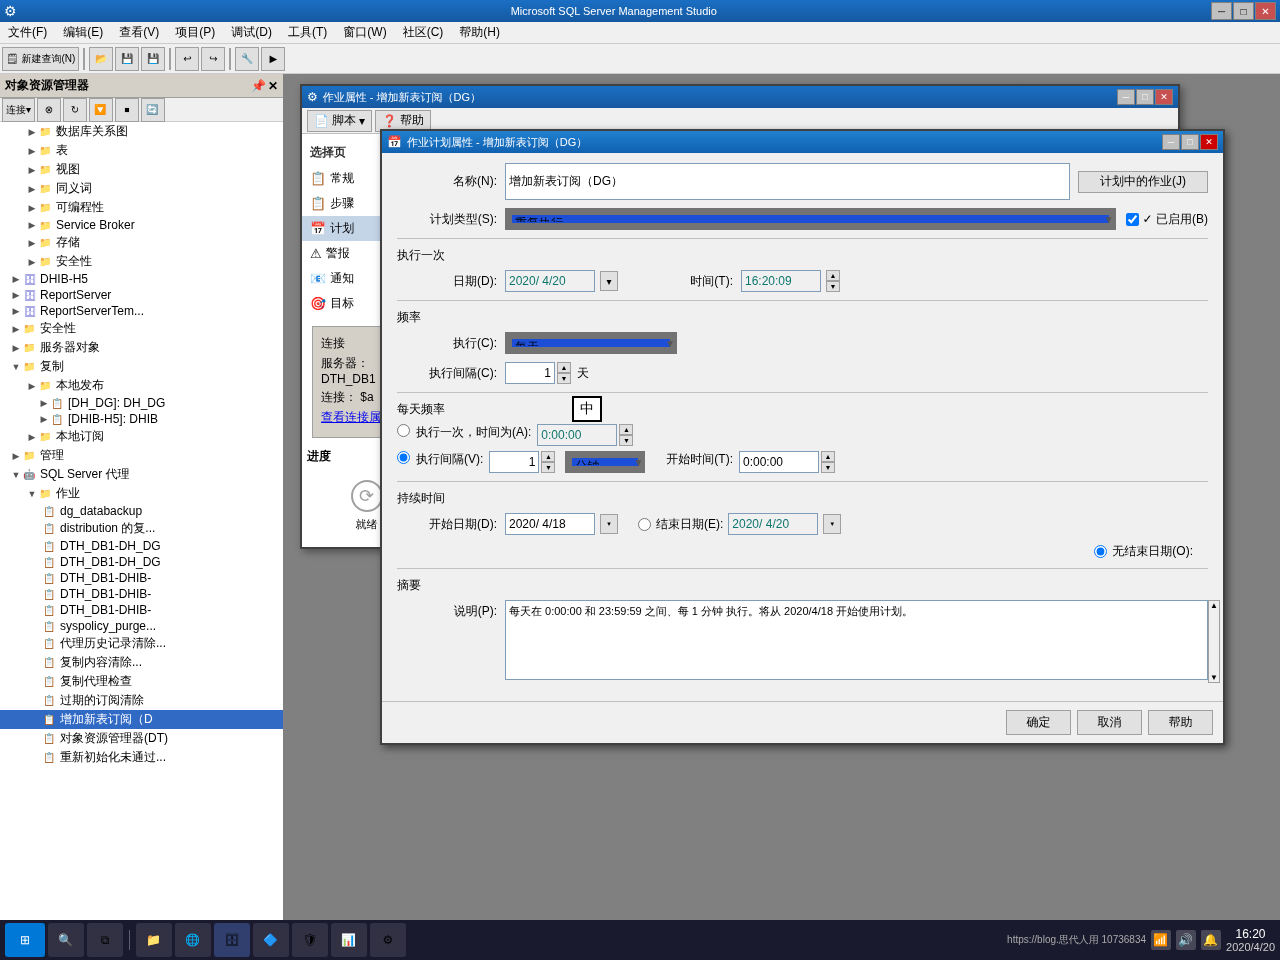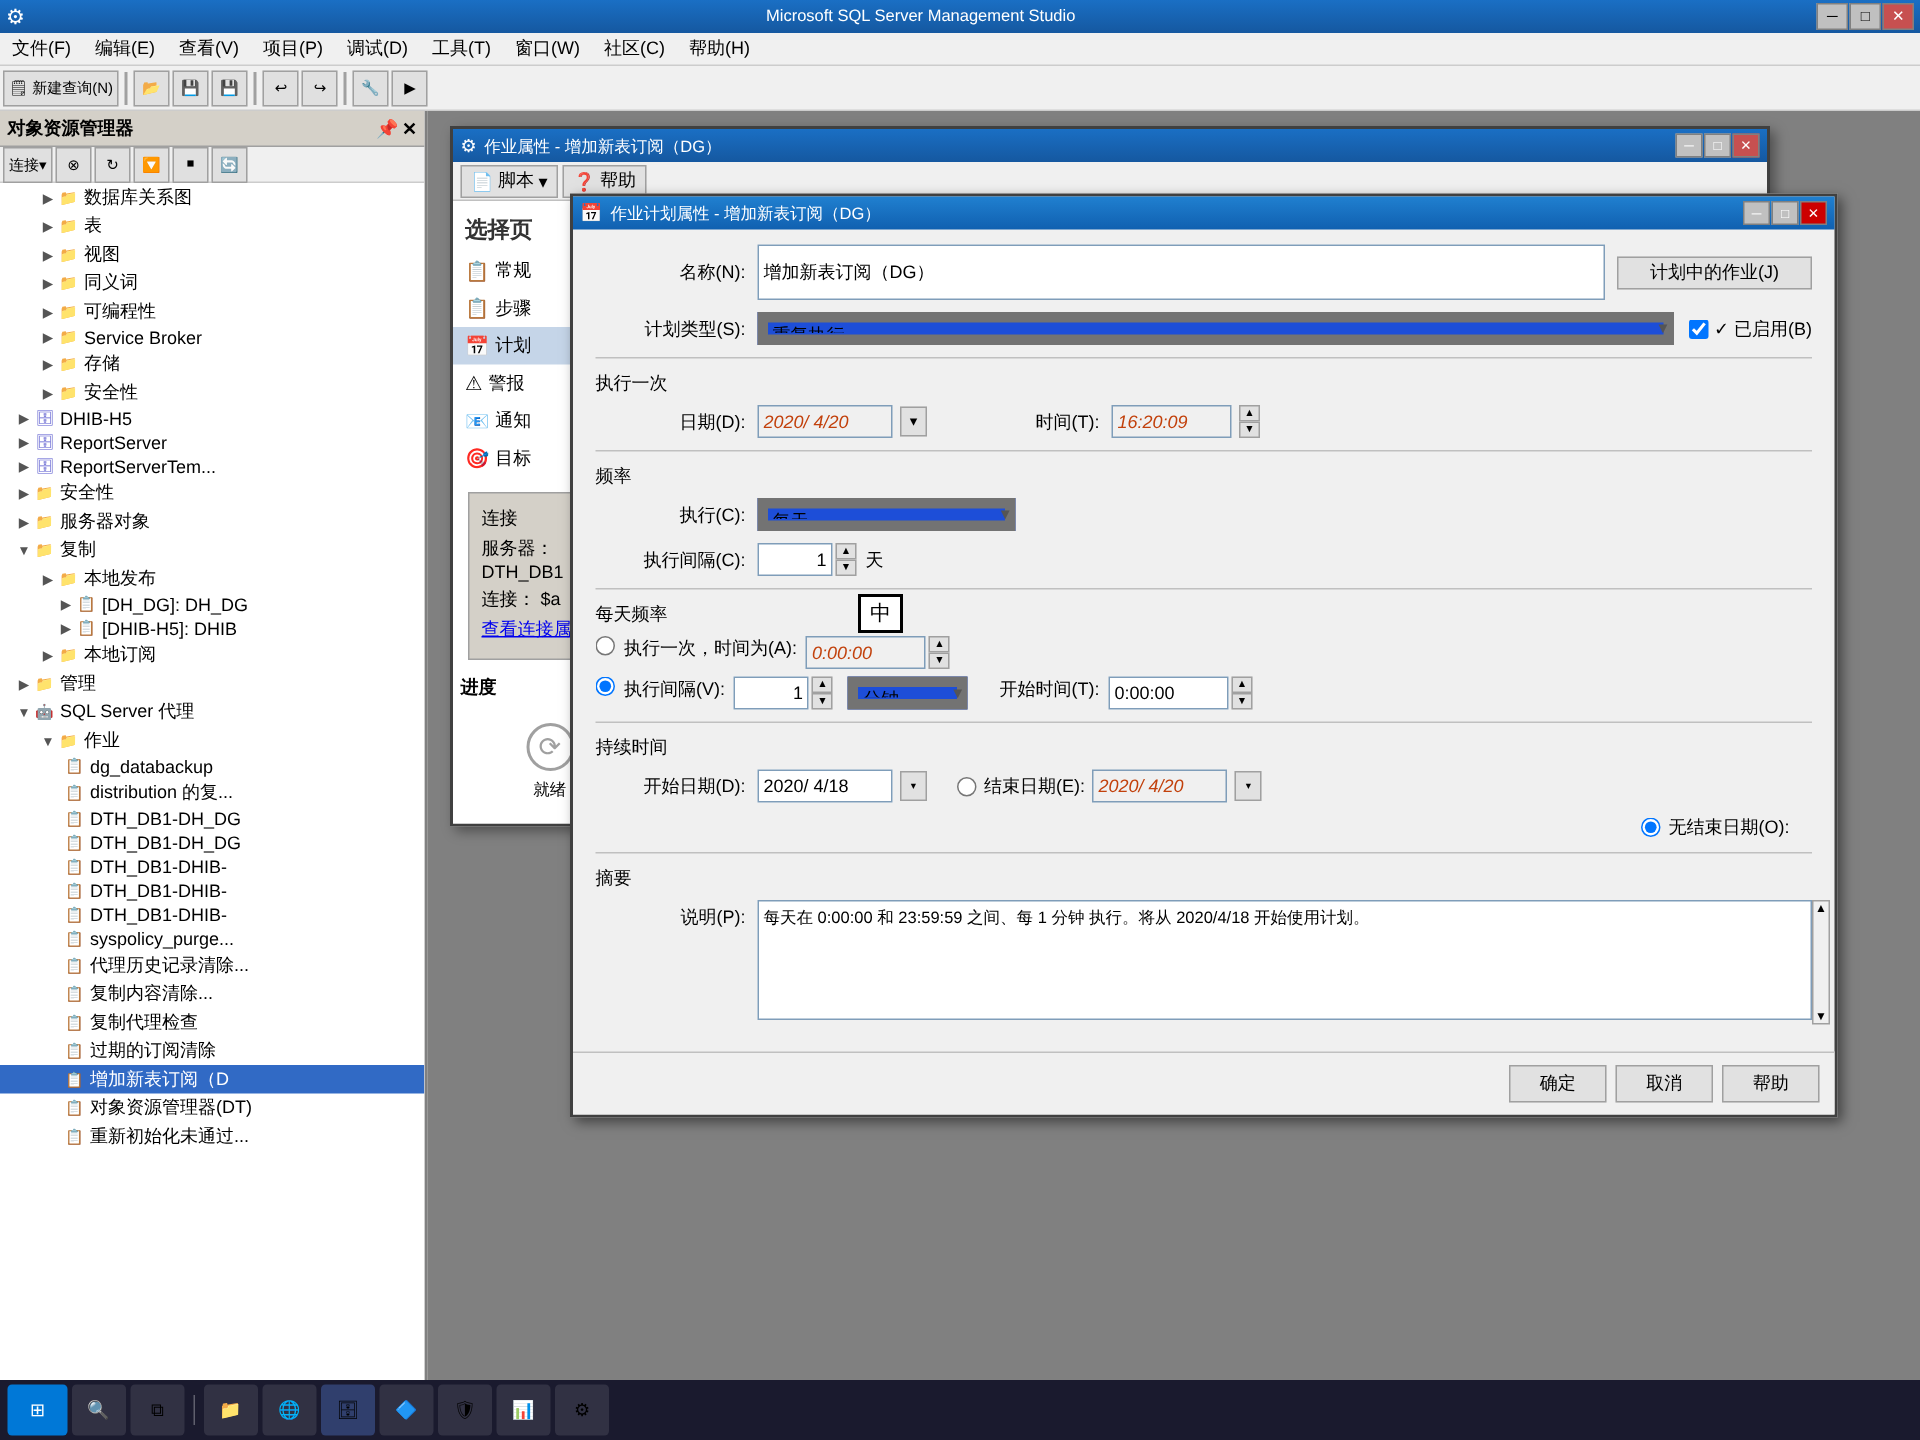--- a/index.html
+++ b/index.html
@@ -86,21 +86,21 @@
     .progress-icon { width: 32px; height: 32px; border: 2px solid #a0a0a0; border-radius: 50%; margin: 5px auto; display: flex; align-items: center; justify-content: center; font-size: 18px; color: #a0a0a0; }
     .progress-status { text-align: center; font-size: 11px; margin-top: 3px; }
 
     .radio-row { display: flex; align-items: flex-start; gap: 6px; margin-bottom: 5px; }
     .radio-input { margin: 0; }
     
     
     .zh-tooltip { position: absolute; background: white; border: 2px solid #000; padding: 2px 6px; font-size: 14px; z-index: 20; }
 
     
-    .disabled-input { background: #f0f0f0; color: #c2410c; font-style: italic; }
+    .disabled-input { background: #f0f0f0; color: #0f766e; }
     
     .select-wrapper { position: relative; display: flex; align-items: center; }
     .select-wrapper select { padding-right: 20px; }
     .select-arrow { position: absolute; right: 2px; pointer-events: none; font-size: 10px; color: #555; }
 
     
     .taskbar { position: absolute; bottom: 0; left: 0; right: 0; height: 40px; background: #1a1a2e; display: flex; align-items: center; padding: 0 5px; gap: 3px; }
     .taskbar-start { width: 40px; height: 34px; background: #0078d7; border-radius: 3px; display: flex; align-items: center; justify-content: center; color: white; font-size: 18px; cursor: pointer; }
     .taskbar-item { height: 34px; min-width: 36px; background: rgba(255,255,255,0.1); border-radius: 3px; display: flex; align-items: center; justify-content: center; cursor: pointer; padding: 0 4px; }
     .taskbar-sep { width: 1px; height: 20px; background: rgba(255,255,255,0.3); margin: 0 3px; }
@@ -394,21 +394,21 @@
           <span>▾</span>
         </div>
         <div class="dlg-tb-btn">
           <span>❓</span>
           <span>帮助</span>
         </div>
       </div>
       <div class="dlg1-body">
 
         <div class="dlg1-left">
-          <div style="font-size:15px;font-weight:bold;padding:5px 8px;color:#333;">选择页</div>
+          <div style="font-size:12px;font-weight:bold;padding:5px 8px;color:#333;">选择页</div>
           <div class="nav-item">
             <span style="font-size:13px;">📋</span>
             <span>常规</span>
           </div>
           <div class="nav-item">
             <span style="font-size:13px;">📋</span>
             <span>步骤</span>
           </div>
           <div class="nav-item" style="background:#c5d5e8;">
             <span style="font-size:13px;">📅</span>
@@ -670,13 +670,23 @@
   <div class="taskbar-item">
     <span>🛡</span>
   </div>
   <div class="taskbar-item">
     <span>📊</span>
   </div>
   <div class="taskbar-item">
     <span>⚙</span>
   </div>
 
+  <div class="taskbar-right">
+    <span style="font-size:10px;color:#aaa;">https://blog.思代人用 10736834</span>
+    <div class="taskbar-icon">📶</div>
+    <div class="taskbar-icon">🔊</div>
+    <div class="taskbar-icon">🔔</div>
+    <div class="taskbar-time">
+      <div style="font-size:12px;color:white;">16:20</div>
+      <div style="font-size:11px;color:#ccc;">2020/4/20</div>
+    </div>
+  </div>
 </div>
 
 </body></html>

